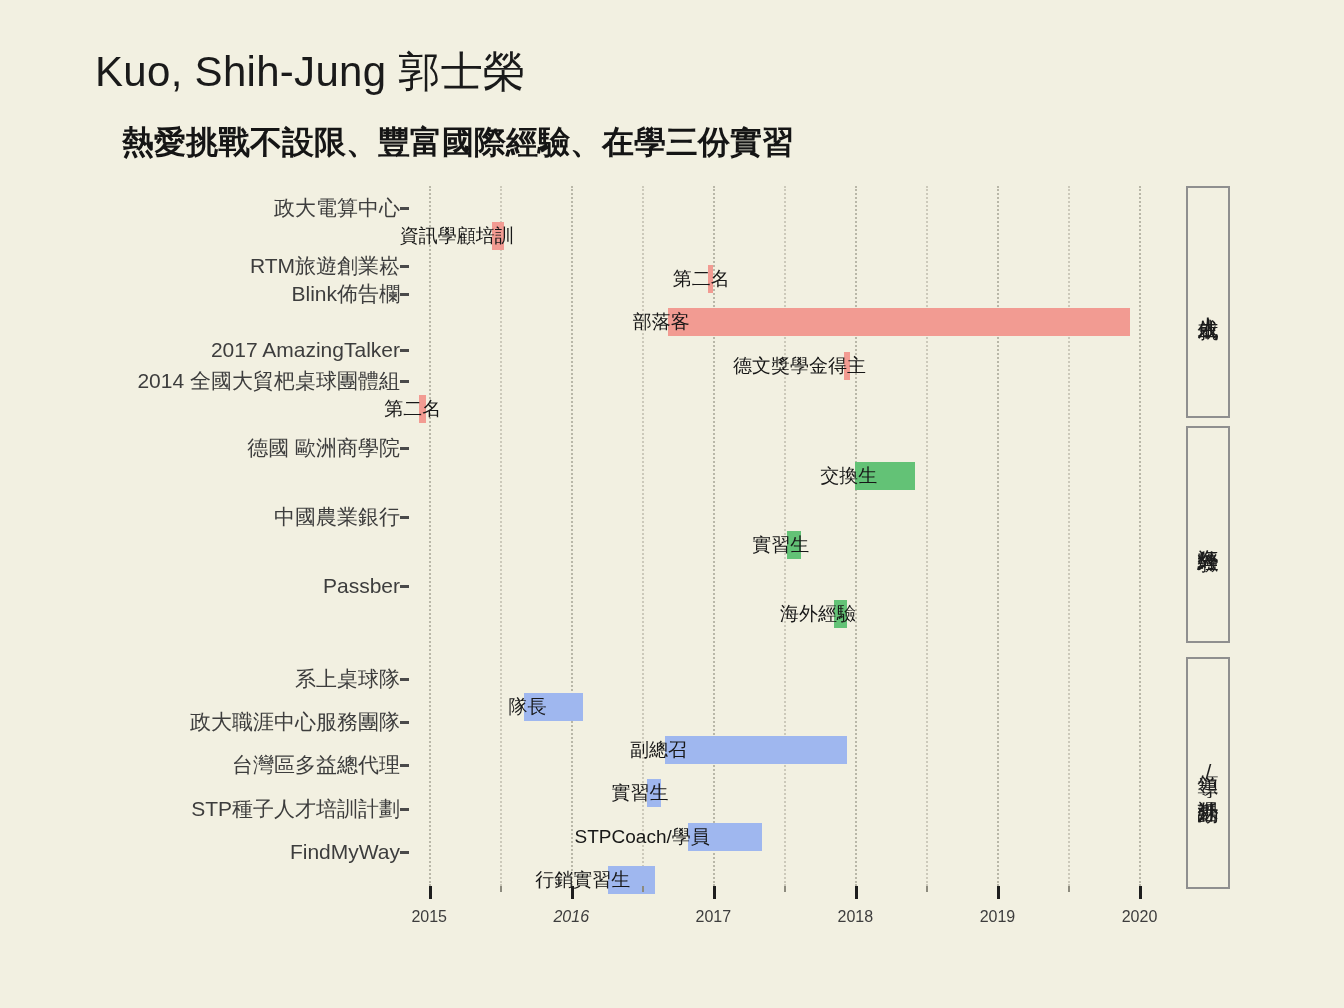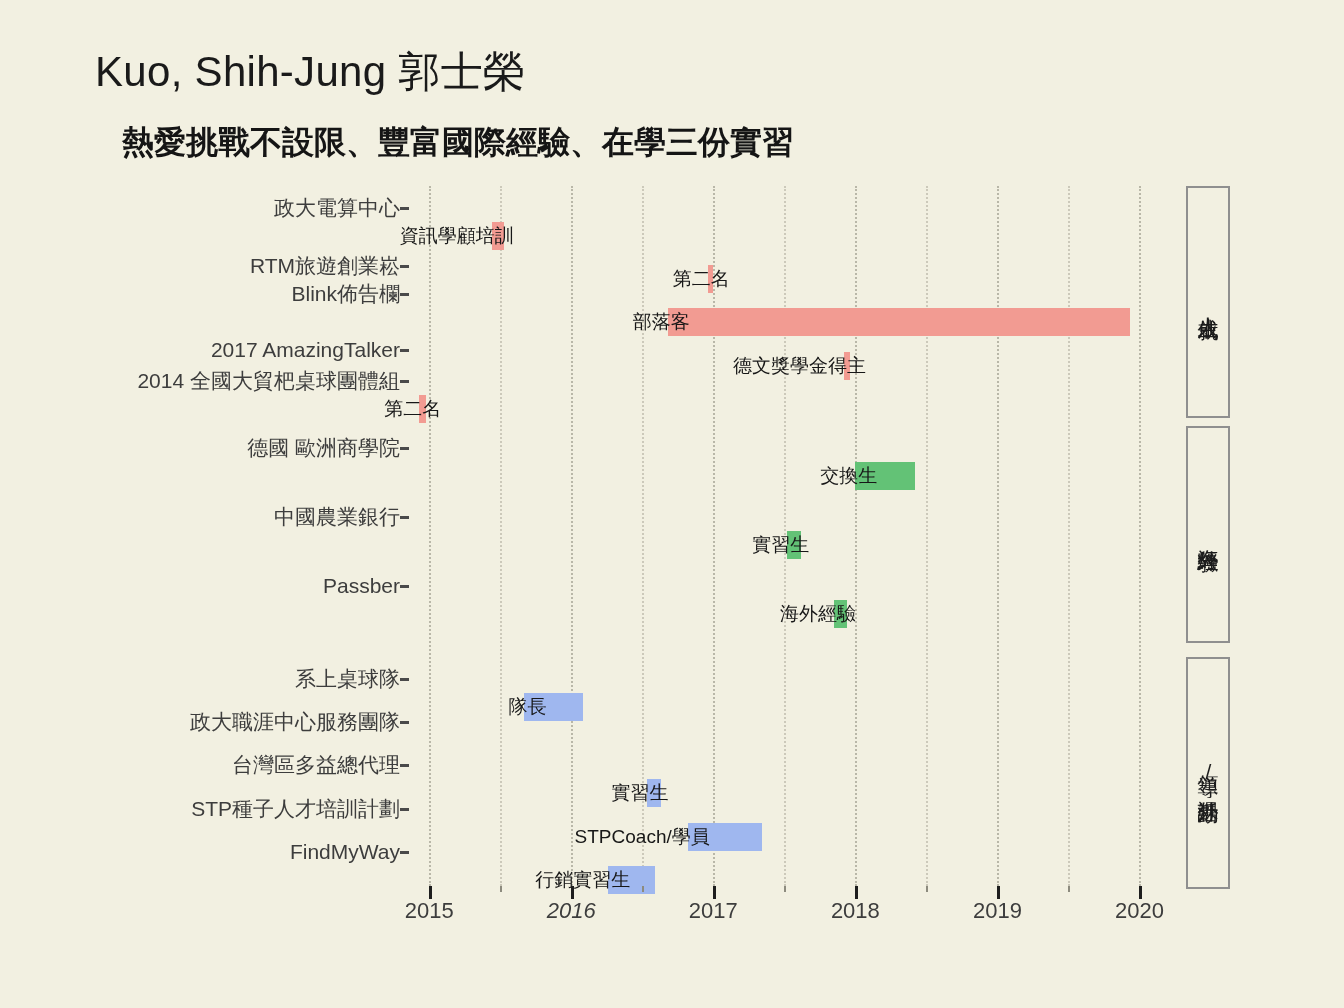--- a/index.html
+++ b/index.html
@@ -134,22 +134,22 @@
     height: 13px;
     border-left: 3px solid #1e1e1e;
   }
   .xtick.minor {
     height: 6px;
     border-left: 2px solid #8d8b7e;
     top: 0;
   }
   .xtlabel {
     position: absolute;
-    top: 12px;
-    font-size: 22px;
+    top: 22px;
+    font-size: 16px;
     color: #3d3d3d;
     transform: translateX(-50%);
     white-space: nowrap;
     text-align: center;
   }
 
   
   .catbox {
     position: absolute;
     left: 1186px;
@@ -234,20 +234,24 @@
         <div class="bar green" style="left: 372.187px; width: 14.2056px;"></div>
         <div class="bar-label" style="left: 394.187px;">實習生</div>
       </div>
       <div class="row" style="top: 386px;">
         <div class="bar green" style="left: 419.065px; width: 12.785px;"></div>
         <div class="bar-label" style="left: 441.065px;">海外經驗</div>
       </div>
       <div class="row" style="top: 479px;">
         <div class="bar blue" style="left: 109.383px; width: 58.243px;"></div>
         <div class="bar-label" style="left: 131.383px;">隊長</div>
+      </div>
+      <div class="row" style="top: 522.2px;">
+        <div class="bar blue" style="left: 250.019px; width: 181.832px;"></div>
+        <div class="bar-label" style="left: 272.019px;">副總召</div>
       </div>
       <div class="row" style="top: 565.4px;">
         <div class="bar blue" style="left: 231.551px; width: 14.2056px;"></div>
         <div class="bar-label" style="left: 253.551px;">實習生</div>
       </div>
       <div class="row" style="top: 608.6px;">
         <div class="bar blue" style="left: 272.748px; width: 73.8692px;"></div>
         <div class="bar-label" style="left: 294.748px;">STPCoach/學員</div>
       </div>
       <div class="row" style="top: 651.8px;">

